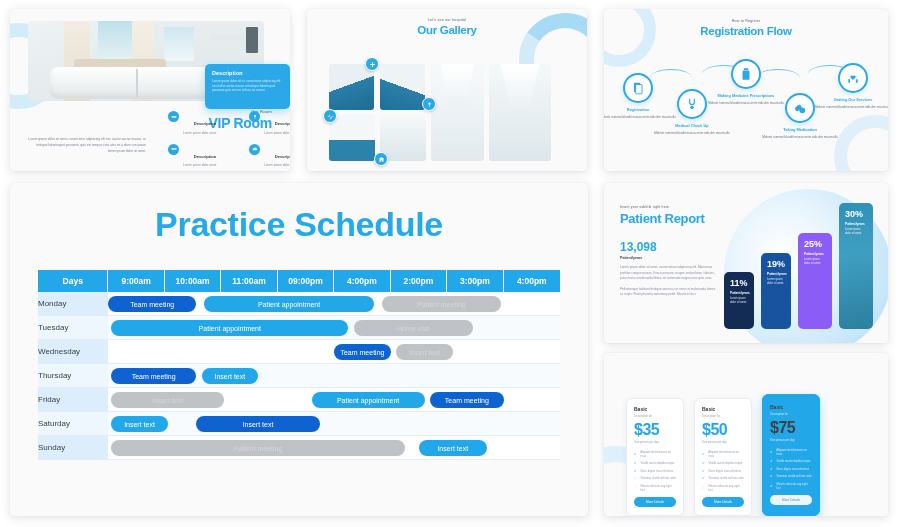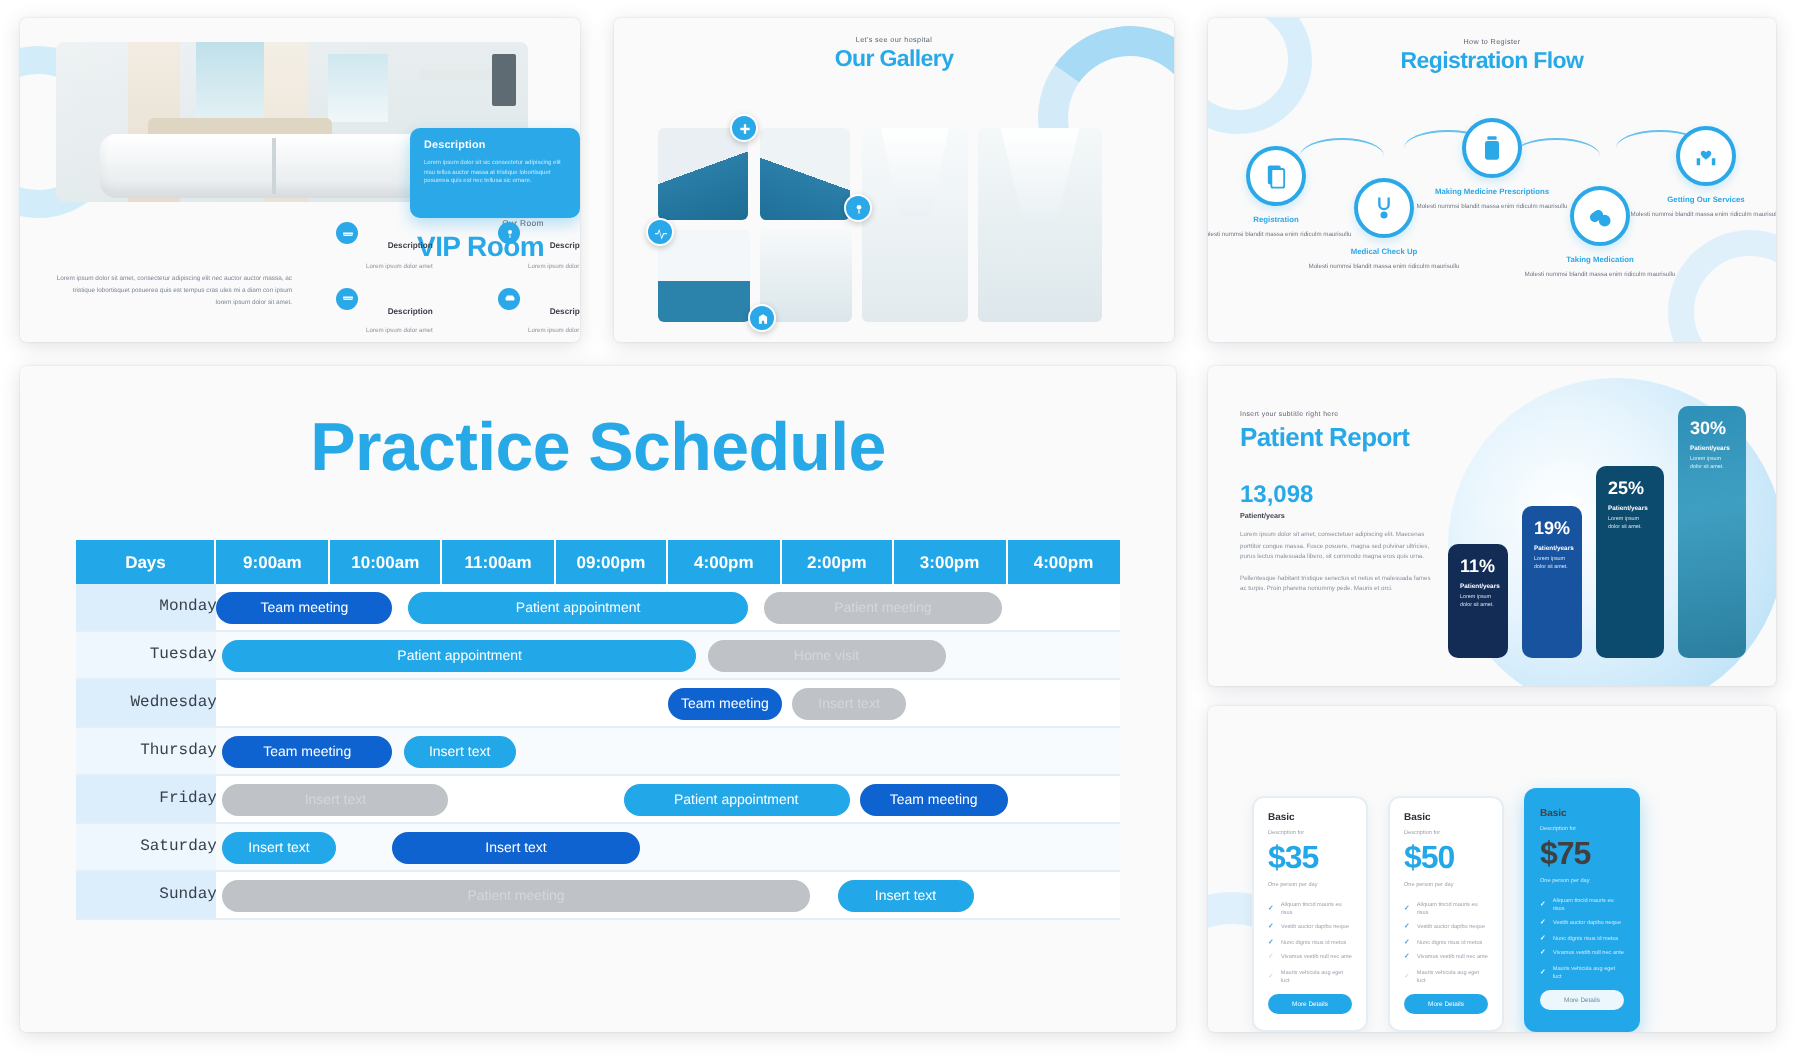--- a/index.html
+++ b/index.html
@@ -120,22 +120,22 @@
   #s4 .head .kicker { font-size:8px; }
   #s4 .head h2 { font-size:34px; margin-top:4px; }
   #s4 .tablewrap { margin:26px 28px 0 28px; }
   table.sched { width:100%; border-collapse:separate; border-spacing:0; table-layout:fixed; }
   table.sched th {
     background:#22a7e8; color:#fff; font-size:8.5px; font-weight:bold;
     padding:6px 0; text-align:center; border-right:1px solid #ffffff;
   }
   table.sched th:last-child { border-right:none; }
   table.sched td.day {
-    background:#dceefb; color:#3a3f4a; font-size:8px; text-align:right;
-    padding:6px 0; height:24px;font-family:Liberation Mono, monospace;
+    background:#dceefb; color:#3a3f4a; font-size:8px; text-align:left;
+    padding:6px 0; height:24px;
   }
   table.sched tr.alt td.day { background:#eef7fd; }
   table.sched td.lane { padding:0; position:relative; height:24px; background:#ffffff; }
   table.sched tr.alt td.lane { background:#f7fbfe; }
   table.sched tr td { border-bottom:1px solid #e3eef6; }
   .laneholder { position:absolute; left:0; top:0; right:0; bottom:0; }
   .ev {
     position:absolute; top:4px; height:16px; border-radius:8px;
     display:flex; align-items:center; justify-content:center;
     font-size:7px; color:#fff; white-space:nowrap; overflow:hidden;
@@ -155,21 +155,21 @@
   #s5 .numlab { font-size:3.6px; font-weight:bold; color:#3a3f4a; margin-top:2px; }
   #s5 .p { font-size:3.1px; line-height:1.8; color:#8a929f; margin-top:5px; }
   #s5 .bars { position:absolute; left:120px; bottom:14px; height:126px; width:156px;
      display:flex; align-items:flex-end; gap:7px; }
   #s5 .bar { border-radius:5px; position:relative; padding:7px 6px 0 6px; color:#fff; overflow:hidden; }
   #s5 .bar .pct { font-size:9px; font-weight:bold; line-height:1; }
   #s5 .bar .lab { font-size:3.2px; font-weight:bold; margin-top:3px; }
   #s5 .bar .sub { font-size:2.7px; line-height:1.6; margin-top:2px; opacity:.85; }
   #s5 .b1 { width:30px; height:57px; background:#122c56; }
   #s5 .b2 { width:30px; height:76px; background:#17539f; }
-  #s5 .b3 { width:34px; height:96px; background:#0c4a6e; }
+  #s5 .b3 { width:34px; height:96px; background:#8b5cf6; }
   #s5 .b4 { width:34px; height:126px; background:linear-gradient(170deg,#2e8fb8,#3f9fc2 40%,#2b7f9f); }
 
   
   #s6 { left:604px; top:353px; width:284px; height:163px; }
   #s6 .corner { position:absolute; left:-40px; bottom:-34px; width:104px; height:104px; border-radius:50%;
      border:16px solid #ddf0fb; }
   #s6 .head { text-align:center; margin-top:9px; }
   #s6 .head .kicker { font-size:3.4px; }
   #s6 .head h2 { font-size:12px; margin-top:1px; }
   #s6 .cards { position:absolute; left:22px; top:41px; display:flex; gap:10px; align-items:flex-end; }

